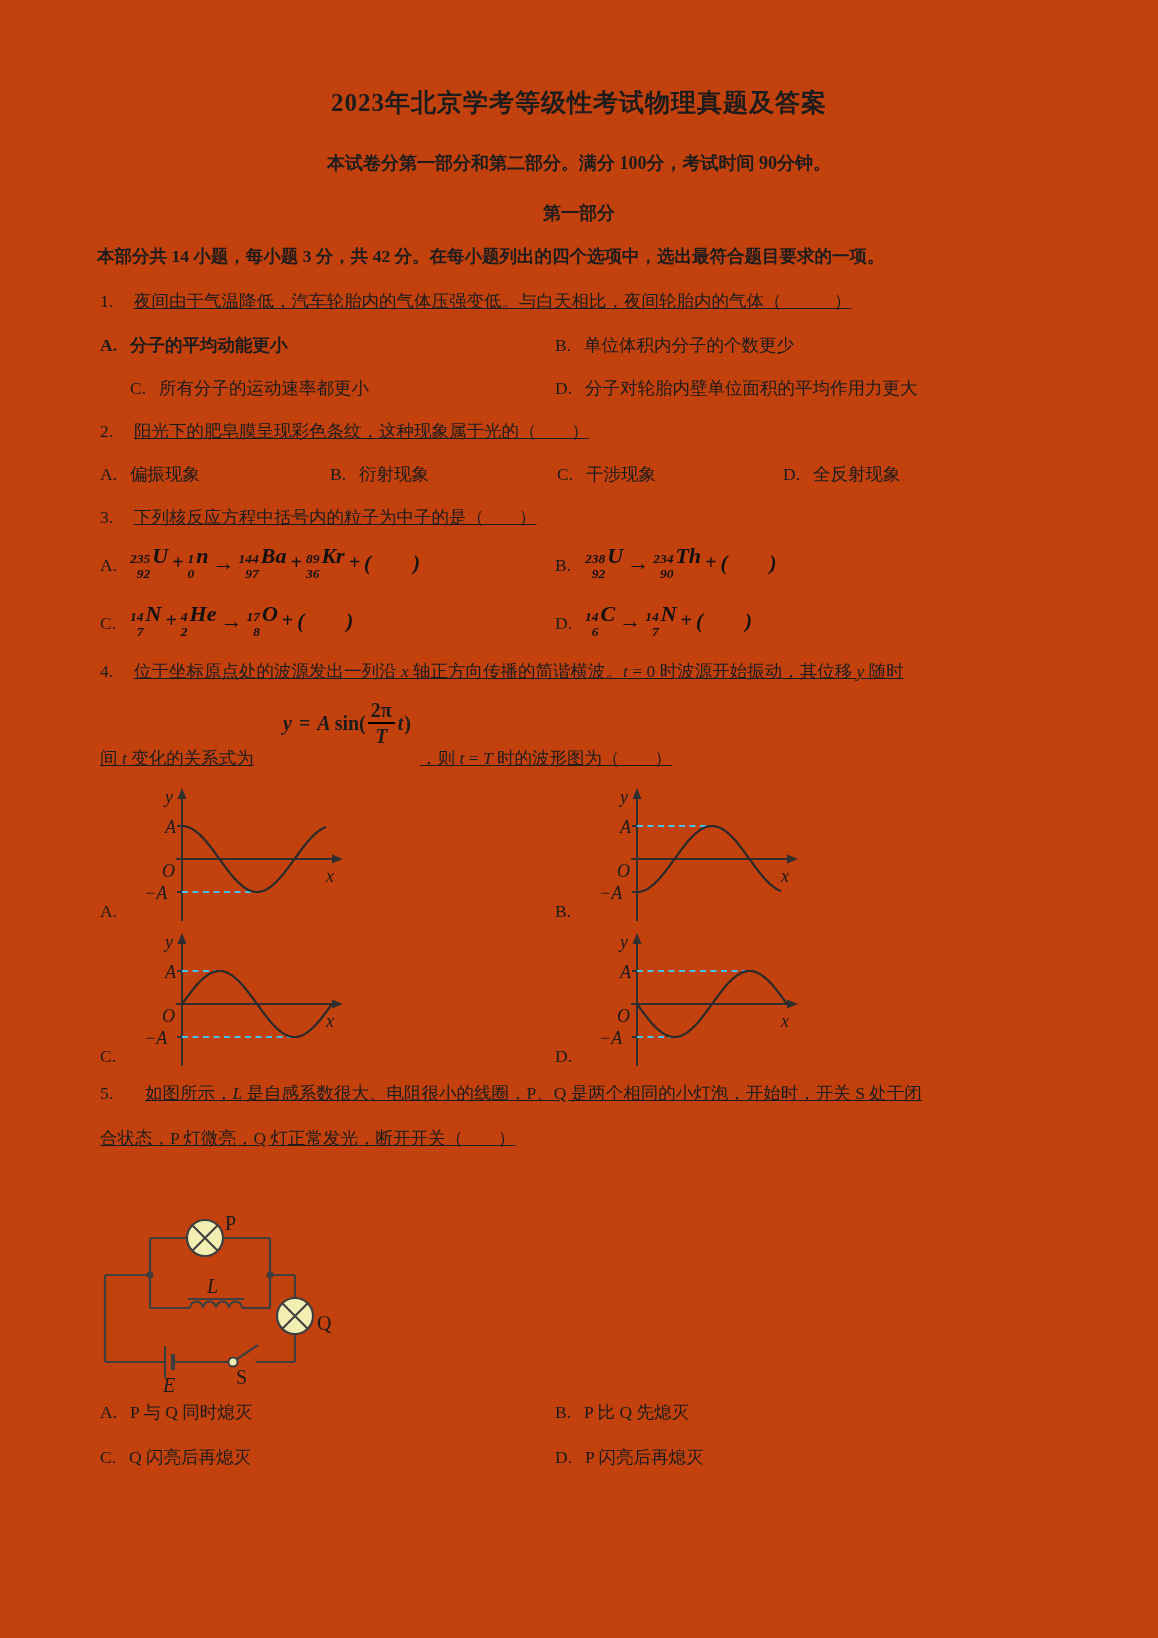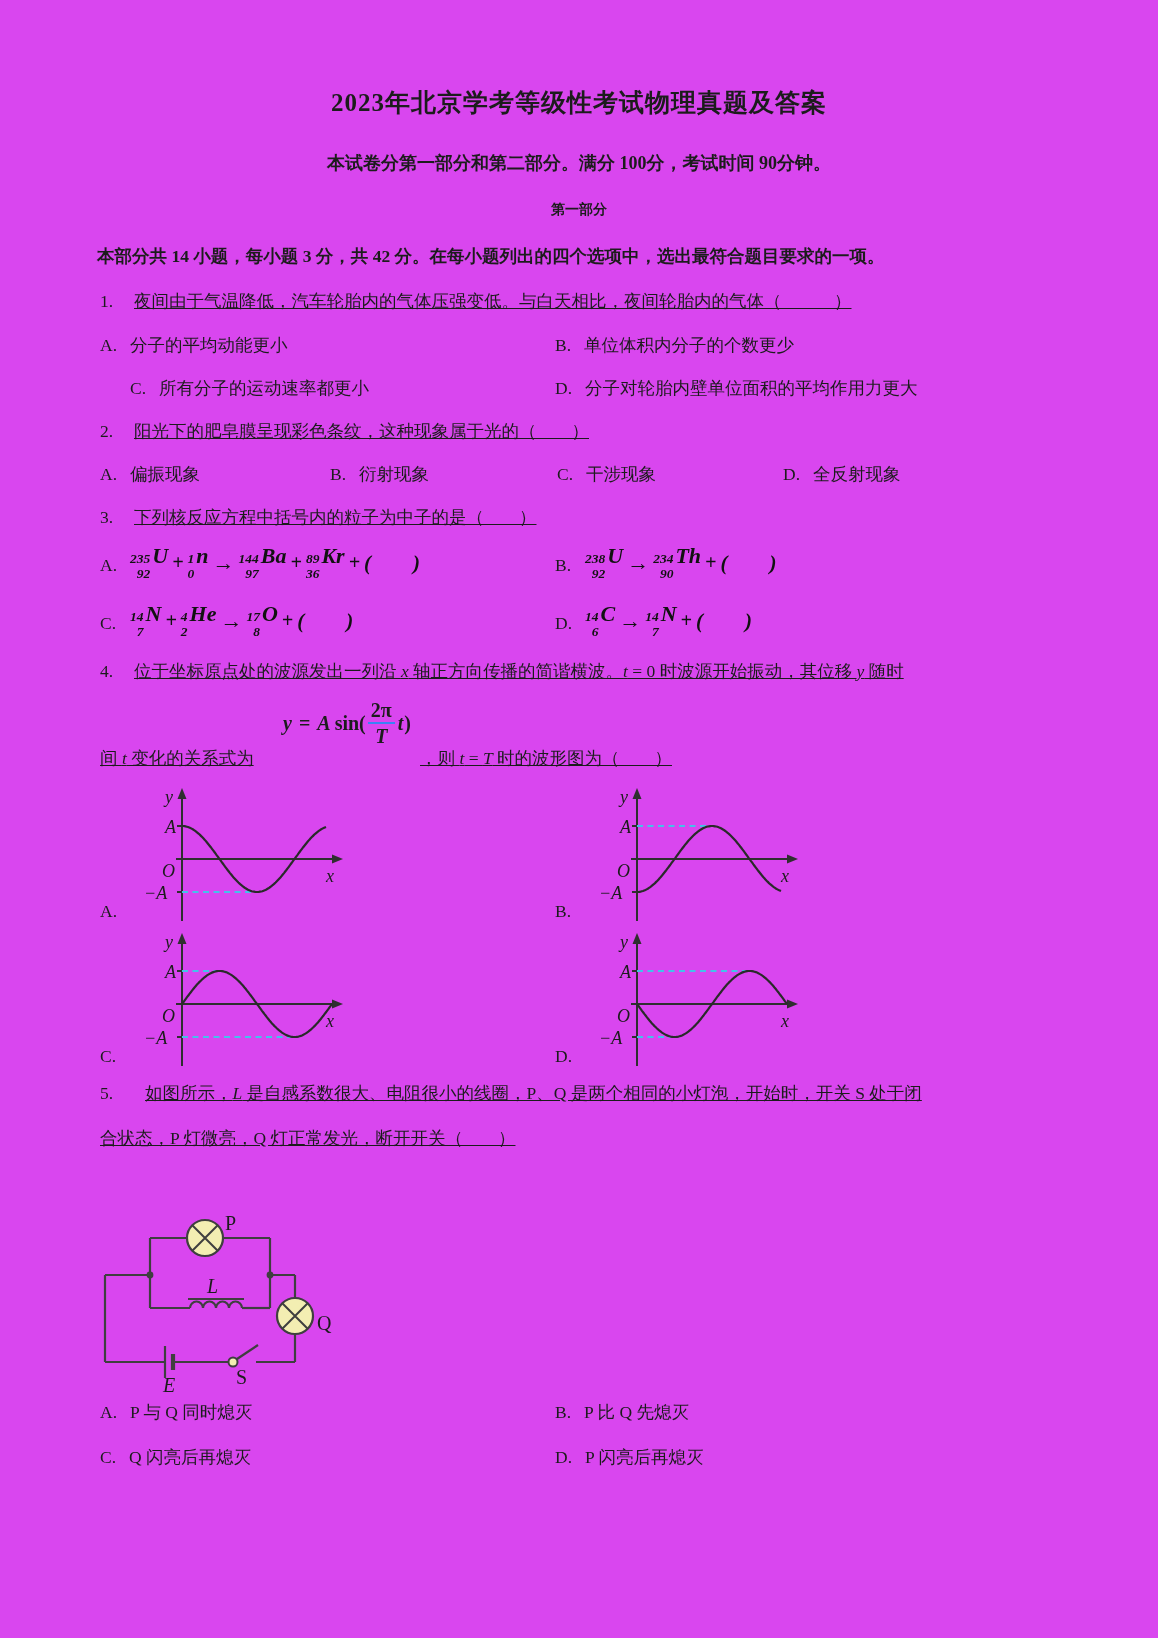--- a/index.html
+++ b/index.html
@@ -1,62 +1,62 @@
 <!DOCTYPE html>
 <html><head>
 <meta charset="utf-8">
 <style>
   html,body{margin:0;padding:0;background:#9a9a9a;}
-  .page{position:relative;width:1158px;height:1638px;background:#d946ef;margin:0 auto;
+  .page{position:relative;width:1158px;height:1638px;background:#c2410c;margin:0 auto;
         font-family:"Liberation Serif","DejaVu Serif",serif;color:#1c1c1c;overflow:hidden;}
   .abs{position:absolute;white-space:nowrap;}
   .title{top:86px;left:0;width:100%;text-align:center;font-size:25px;font-weight:bold;letter-spacing:1px;}
   .subtitle{top:151px;left:0;width:100%;text-align:center;font-size:18px;font-weight:bold;}
-  .part-heading{top:201px;left:0;width:100%;text-align:center;font-size:14px;font-weight:bold;}
+  .part-heading{top:201px;left:0;width:100%;text-align:center;font-size:18px;font-weight:bold;}
   .intro{top:244px;left:97px;font-size:17.5px;font-weight:bold;}
   .qline{font-size:17.5px;text-decoration:underline;}
   .qnum{display:inline-block;}
   .opt{position:absolute;white-space:nowrap;font-size:17.5px;}
   .opt-label{margin-right:13px;}
   
   .eqrow{display:flex;align-items:center;}
   .eqlabel{align-self:flex-end;width:30px;font-size:17.5px;padding-bottom:4px;}
   .eq{display:inline-flex;align-items:center;font-weight:bold;color:#111;font-style:italic;}
   .presc{display:inline-flex;flex-direction:column;align-items:flex-end;font-size:13.5px;line-height:1;gap:1px;margin-right:2px;}
   .sym{font-size:22px;line-height:1;}
   .op{font-size:20px;margin:0 4px;}
   .arr{font-size:22px;margin:0 4px;}
   .par{font-size:21px;}
   
   .formula{display:flex;align-items:center;font-weight:bold;font-size:20px;}
   .formula .rel{margin:0 7px;}
   .formula .fn{margin-left:4px;}
   .frac{display:inline-flex;flex-direction:column;align-items:center;line-height:1.1;margin:0 2px;}
-  .frac .num{border-bottom:2px solid #3b82f6;padding:0 3px 1px;}
+  .frac .num{border-bottom:2px solid #000000;padding:0 3px 1px;}
   .frac .den{padding-top:1px;}
   .formula .arg{margin:0 1px;}
   
   .glabel{font-size:17.5px;}
   .glab{font-family:"Liberation Serif","DejaVu Serif",serif;font-style:italic;font-size:18px;fill:#1c1c1c;}
   .circ-lab{font-family:"Liberation Serif","DejaVu Serif",serif;font-size:20px;fill:#1c1c1c;}
   .circ-lab.it{font-style:italic;}
 </style>
 </head>
 <body>
 
 <div class="page">
 
   <div class="abs title">2023年北京学考等级性考试物理真题及答案</div>
   <div class="abs subtitle">本试卷分第一部分和第二部分。满分 100分，考试时间 90分钟。</div>
   <div class="abs part-heading">第一部分</div>
   <div class="abs intro">本部分共 14 小题，每小题 3 分，共 42 分。在每小题列出的四个选项中，选出最符合题目要求的一项。</div>
 
   <div class="abs qline" id="q1-line" style="top:289px;left:100px"><span class="qnum" style="width: 34px;">1.</span><span>夜间由于气温降低，汽车轮胎内的气体压强变低。与白天相比，夜间轮胎内的气体（　　　）</span></div>
   <div id="q1-opts">
-      <span class="opt" style="left: 100px; top: 333px;"><span class="opt-label">A.</span><span class="opt-text">分子的平均动能更小</span></span>
+      <span class="opt" style="left: 100px; top: 333px; font-weight: bold;"><span class="opt-label">A.</span><span class="opt-text">分子的平均动能更小</span></span>
       <span class="opt" style="left: 555px; top: 333px;"><span class="opt-label">B.</span><span class="opt-text">单位体积内分子的个数更少</span></span>
       <span class="opt" style="left: 100px; top: 376px; margin-left: 30px;"><span class="opt-label">C.</span><span class="opt-text">所有分子的运动速率都更小</span></span>
       <span class="opt" style="left: 555px; top: 376px;"><span class="opt-label">D.</span><span class="opt-text">分子对轮胎内壁单位面积的平均作用力更大</span></span>
     </div>
 
   <div class="abs qline" id="q2-line" style="top:419px;left:100px"><span class="qnum" style="width: 34px;">2.</span><span>阳光下的肥皂膜呈现彩色条纹，这种现象属于光的（　　）</span></div>
   <div id="q2-opts">
       <span class="opt" style="left: 100px; top: 462px;"><span class="opt-label">A.</span><span class="opt-text">偏振现象</span></span>
       <span class="opt" style="left: 330px; top: 462px;"><span class="opt-label">B.</span><span class="opt-text">衍射现象</span></span>
       <span class="opt" style="left: 557px; top: 462px;"><span class="opt-label">C.</span><span class="opt-text">干涉现象</span></span>

